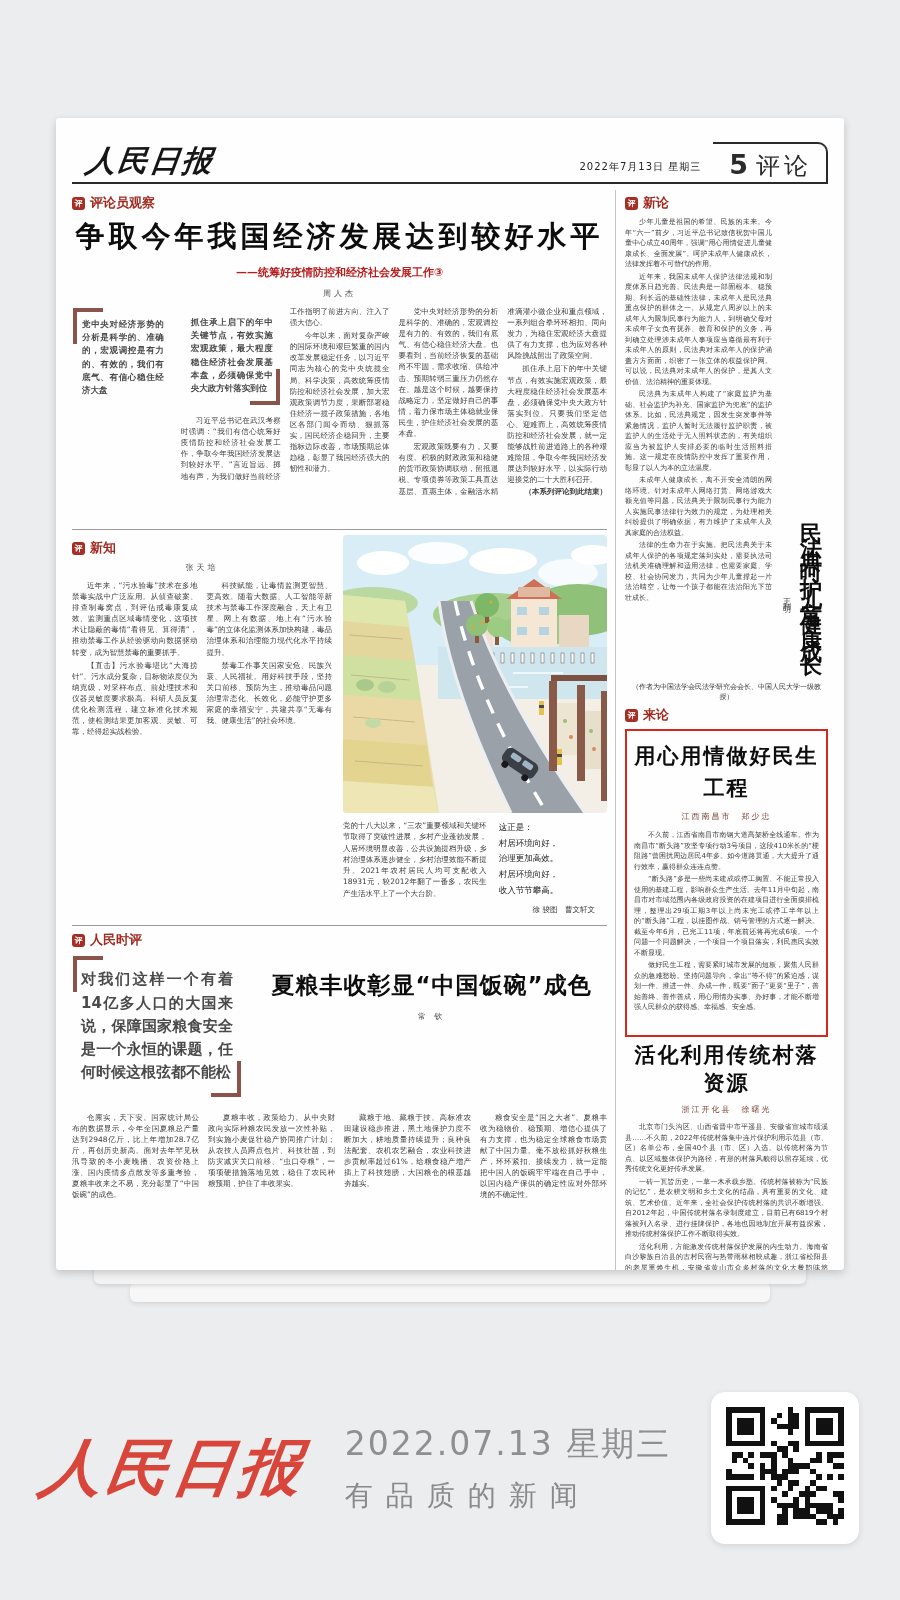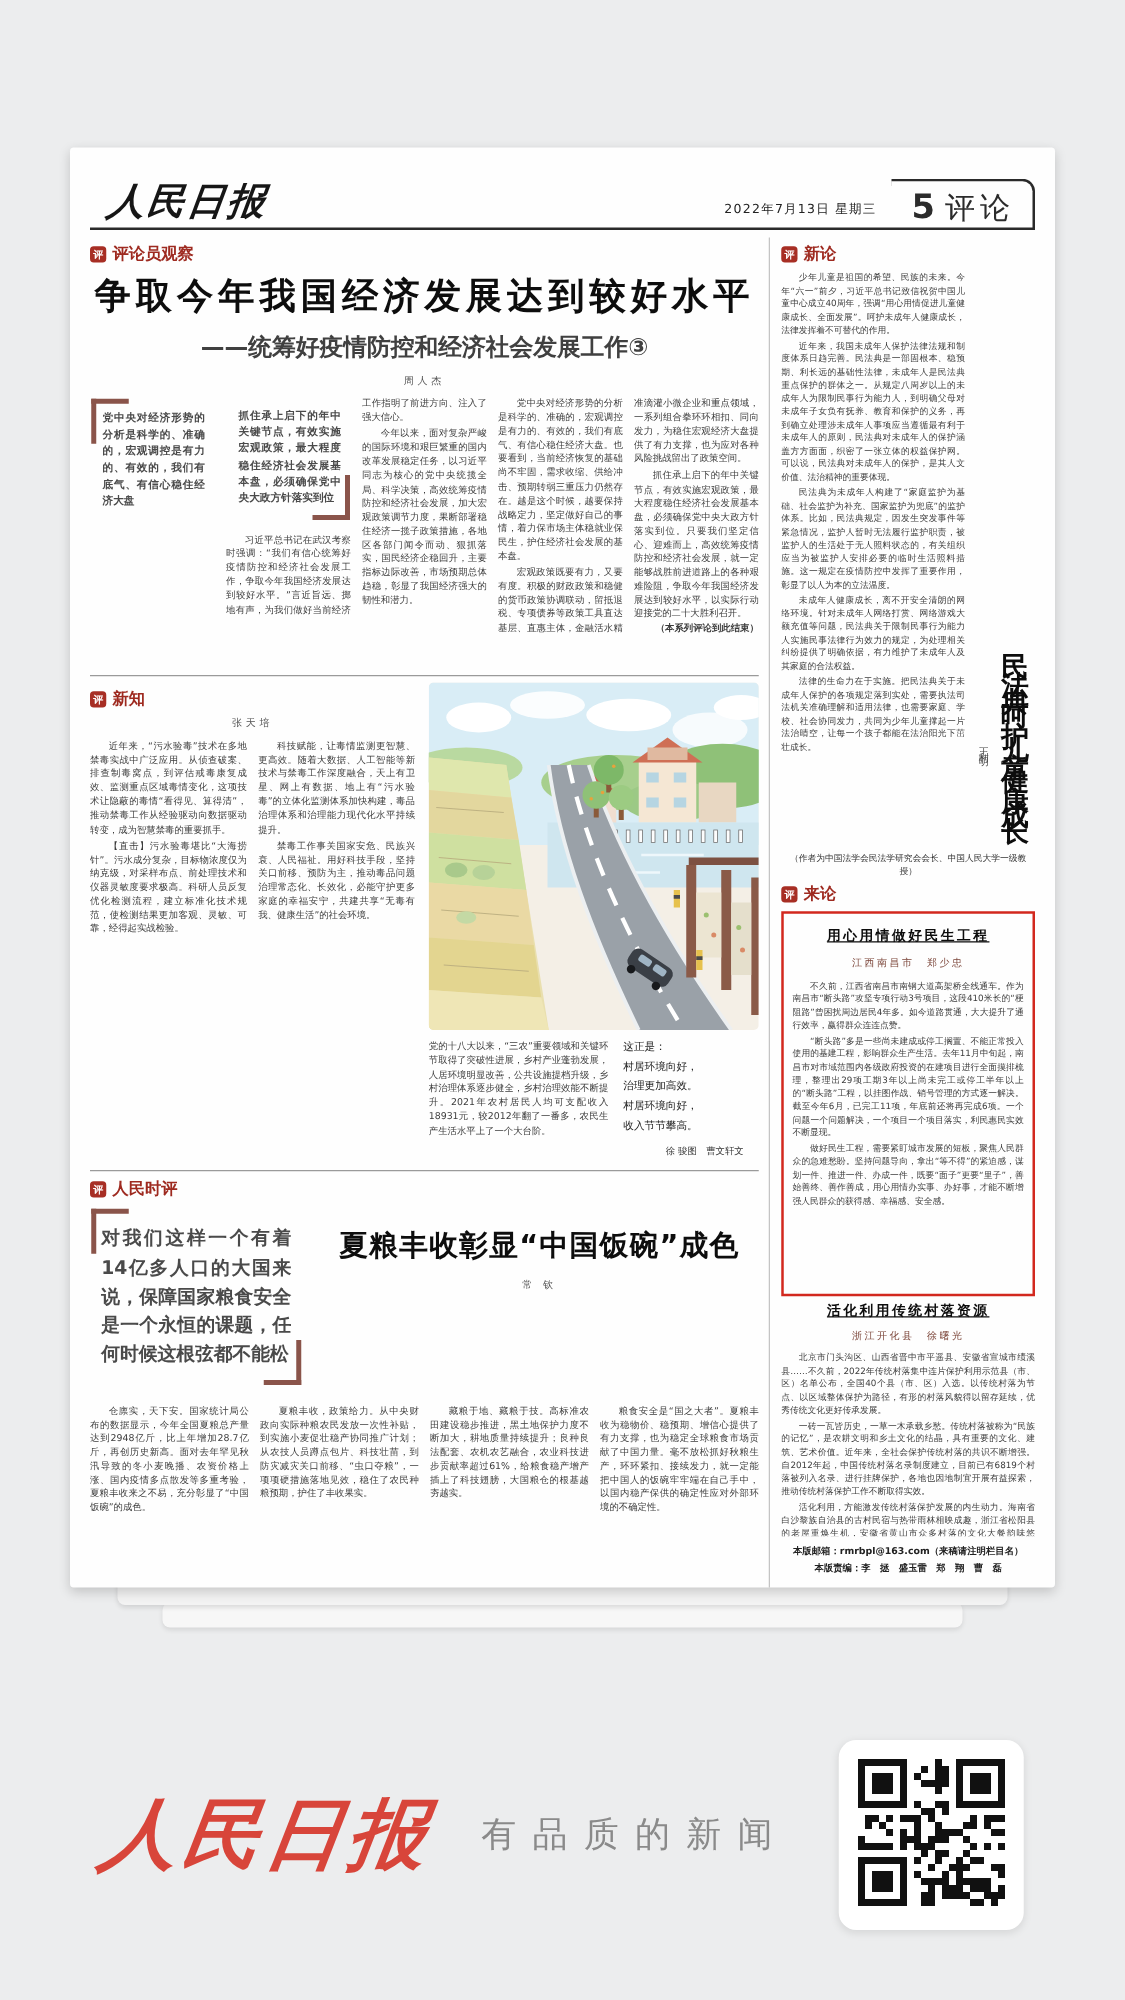--- a/index.html
+++ b/index.html
@@ -27,21 +27,21 @@
 
   .main{display:flex;}
   .leftzone{width:538px;padding-right:8px;}
   .rightzone{width:204px;border-left:1px solid #c4c4c4;padding-left:9px;}
 
   .seclabel{display:flex;align-items:center;gap:5px;color:#9e2a20;font-weight:bold;font-size:13px;margin:4px 0 5px;}
   .secicon{width:13px;height:13px;background:#a72e24;color:#fff;border-radius:3px;font-size:8px;
            display:flex;align-items:center;justify-content:center;flex:0 0 13px;}
 
   .headline{text-align:center;font-size:29px;font-weight:bold;letter-spacing:4px;color:#0d0d0d;margin:2px 0 8px;}
-  .subtitle{text-align:center;font-size:19px;font-weight:bold;margin-bottom:8px;color:#404040;}
+  .subtitle{text-align:center;font-size:11px;font-weight:bold;margin-bottom:8px;color:#b91c1c;}
   .author{text-align:center;font-size:8px;color:#555;letter-spacing:3px;margin-bottom:7px;}
 
   .bodytext p{margin:0 0 2px;text-indent:2em;}
   .bodytext{font-size:7.5px;line-height:1.48;text-align:justify;color:#3c3c3c;}
   .cols5{column-count:5;column-gap:9px;height:214px;overflow:hidden;}
   .cols2{column-count:2;column-gap:9px;height:300px;overflow:hidden;}
   .cols4{column-count:4;column-gap:9px;height:152px;overflow:hidden;}
 
   .pq{break-inside:avoid;position:relative;padding:10px 7px 10px 9px;margin:2px 1px 10px;
       font-size:8.5px;line-height:1.55;font-weight:bold;color:#4a4a4a;text-align:justify;}
@@ -73,21 +73,21 @@
   
   .mf{overflow:hidden;height:462px;}
   .vwrap{float:right;height:424px;margin:8px 0 4px 8px;display:flex;align-items:flex-end;}
   .vauthor{writing-mode:vertical-rl;font-size:8px;color:#444;margin:0 3px 46px 0;letter-spacing:4px;}
   .vtitle{writing-mode:vertical-rl;font-size:22px;font-weight:bold;letter-spacing:13px;color:#0d0d0d;}
   .smalltext p{margin:0 0 2px;text-indent:2em;}
   .smalltext{font-size:7px;line-height:1.5;text-align:justify;color:#3c3c3c;}
   .mf-credit{font-size:7px;text-align:center;color:#333;margin:3px 0 2px;}
 
   .redbox{border:2px solid #d2281e;padding:6px 7px;margin-top:3px;height:308px;overflow:hidden;box-sizing:border-box;}
-  .art-title{font-size:11px;text-align:center;letter-spacing:2px;margin:4px 0 7px;color:#0d0d0d;font-weight:bold;text-decoration:underline;}
+  .art-title{font-size:21px;text-align:center;letter-spacing:2px;margin:4px 0 7px;color:#0d0d0d;font-weight:bold;}
   .byline{font-size:8px;text-align:center;color:#7c463a;margin-bottom:7px;letter-spacing:2px;}
   .cl-body{height:148px;overflow:hidden;}
   .pb-foot{margin-top:5px;text-align:center;font-size:7.5px;font-weight:bold;color:#222;line-height:1.8;}
 
   
   .bottom{position:absolute;left:0;top:1368px;width:900px;height:200px;display:flex;
           align-items:center;justify-content:center;gap:40px;}
   .blogo{color:#d8453a;font-family:"DejaVu Serif",serif;font-style:italic;font-weight:bold;
          font-size:62px;transform:skewX(-8deg);letter-spacing:4px;}
   .btexts{display:flex;flex-direction:column;gap:10px;}
@@ -341,20 +341,21 @@
         <div>本版责编：李　拯　盛玉雷　郑　翔　曹　磊</div>
       </div>
 
     </div>
   </div>
 </div>
 
 <div class="bottom">
   <div class="blogo">人民日报</div>
   <div class="btexts">
+    <div class="bdate">2022.07.13 星期三</div>
     <div class="bslogan">有品质的新闻</div>
   </div>
   <div class="qrcard">
     <svg id="qr" width="118" height="118" viewBox="0 0 21 21" shape-rendering="crispEdges">
         <rect x="0" y="0" width="21" height="21" fill="#ffffff"></rect>
         <rect x="11" y="0" width="1" height="1" fill="#111"></rect>
         <rect x="9" y="1" width="1" height="1" fill="#111"></rect>
         <rect x="11" y="1" width="1" height="1" fill="#111"></rect>
         <rect x="12" y="1" width="1" height="1" fill="#111"></rect>
         <rect x="8" y="2" width="1" height="1" fill="#111"></rect>

